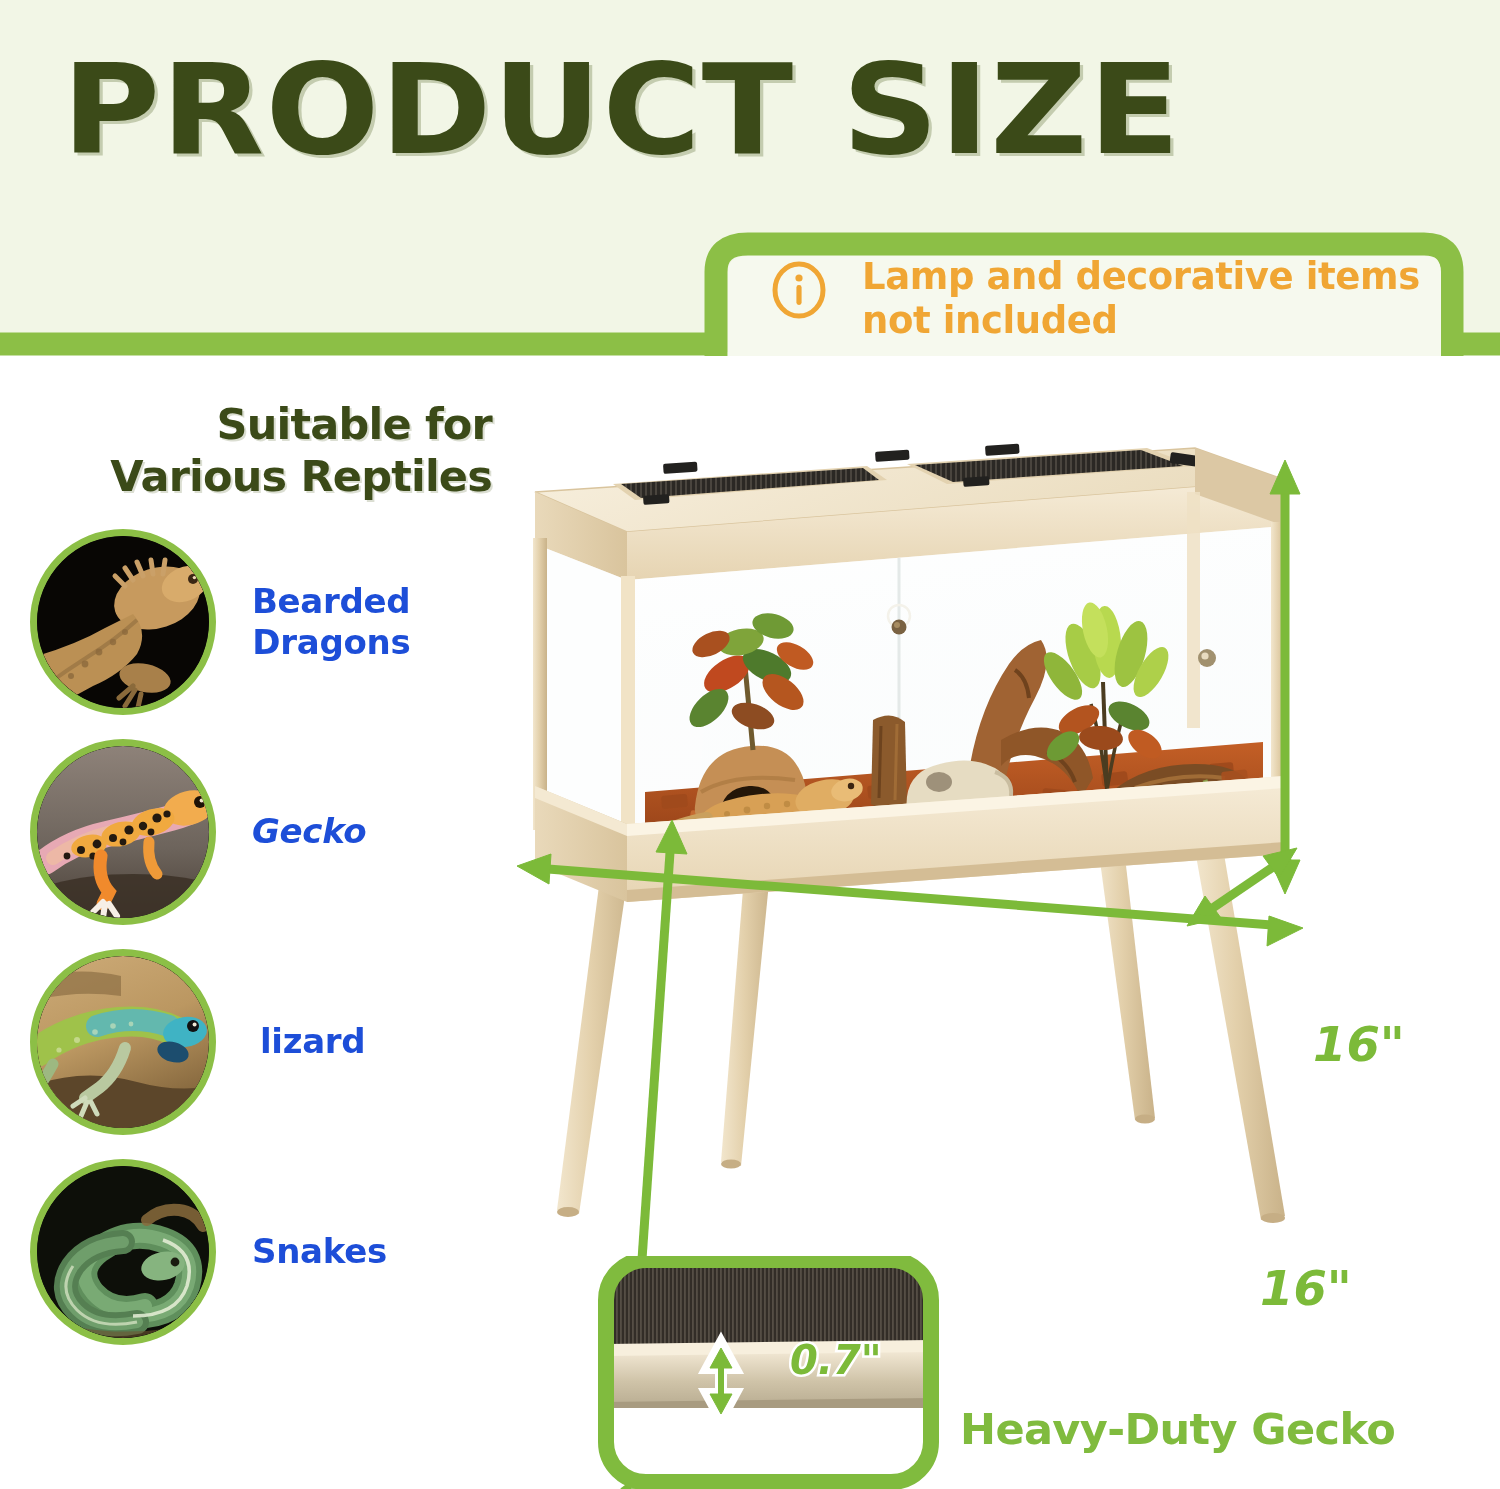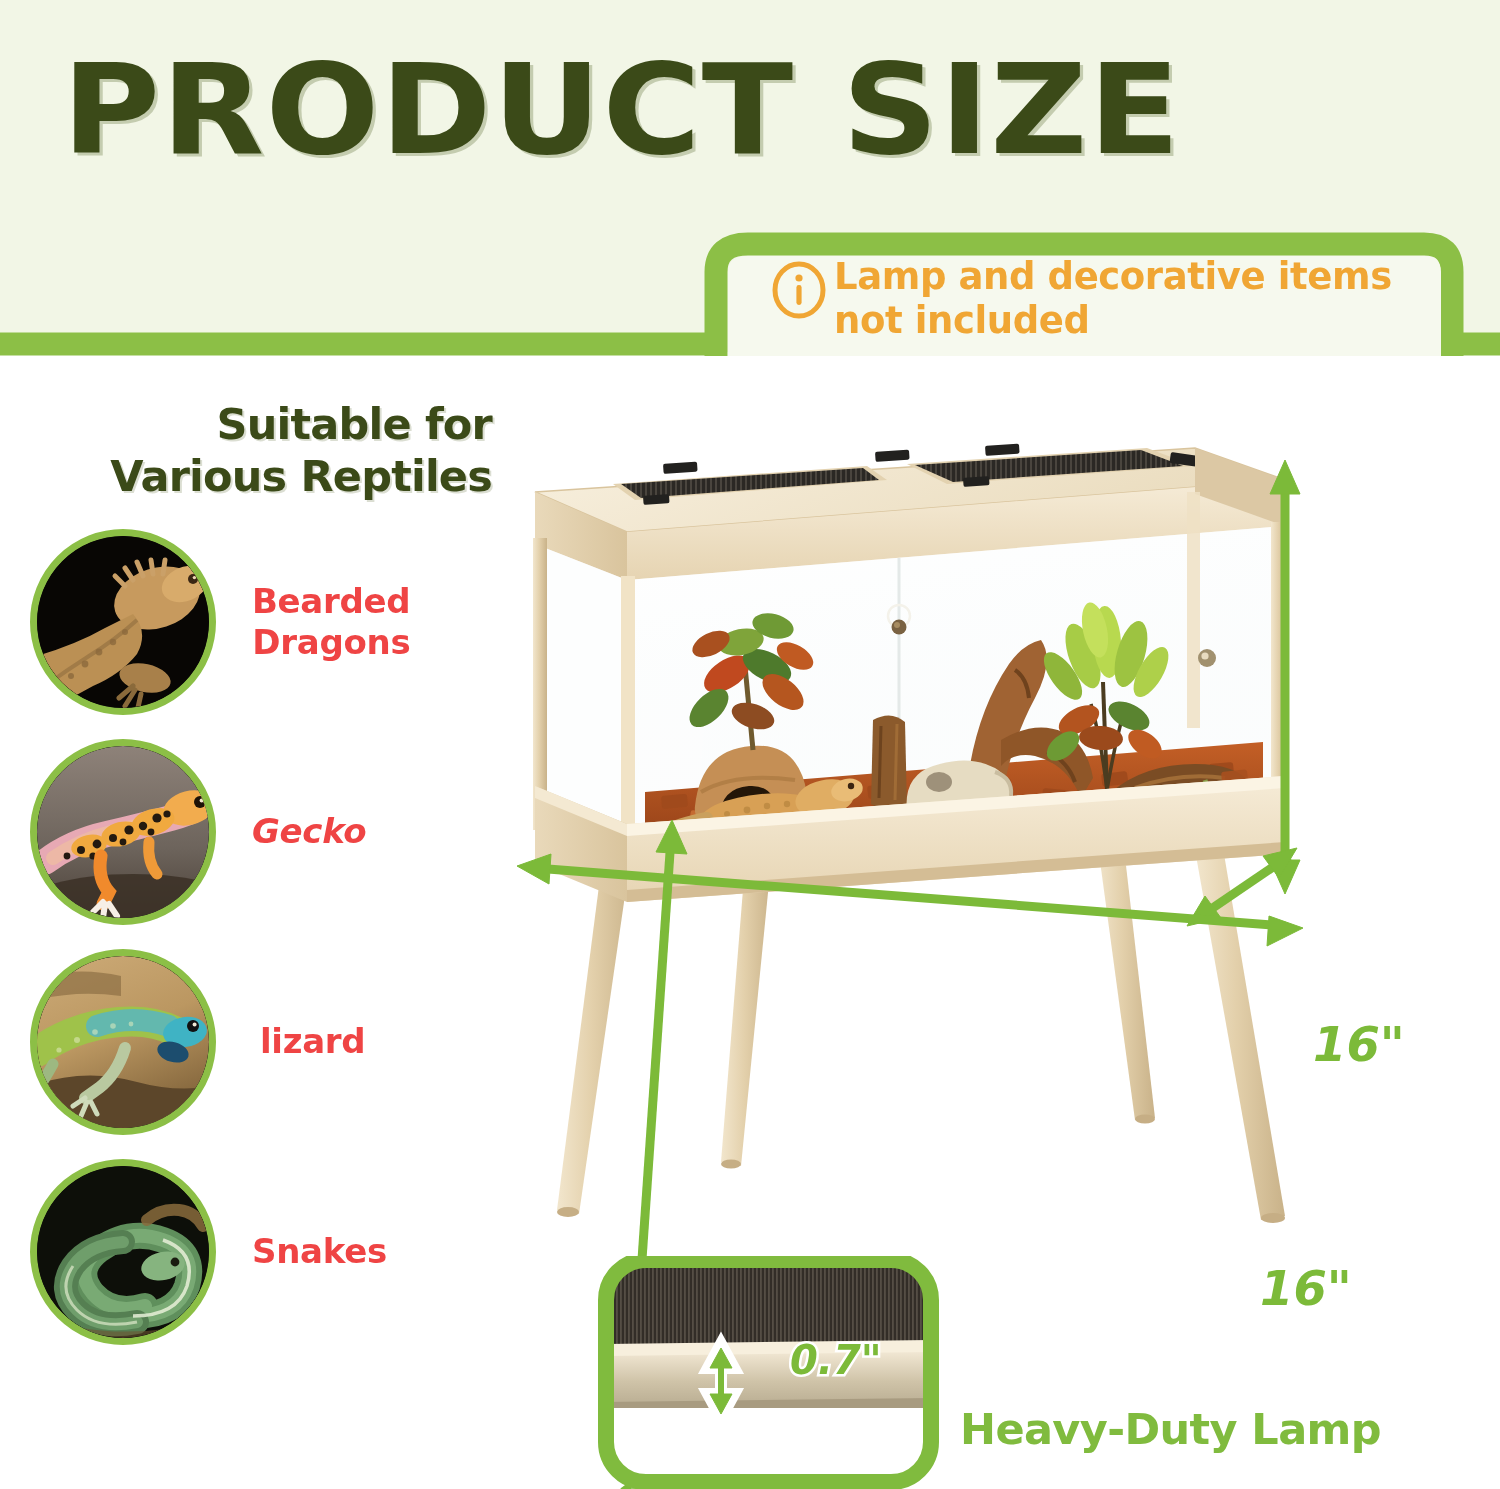--- a/index.html
+++ b/index.html
@@ -43,21 +43,21 @@
     left: 0; top: 228px;
     width: 1500px; height: 128px;
   }
 
   #notice-badge {
     position: absolute;
     left: 742px; top: 243px;
     width: 720px; height: 104px;
     display: flex;
     align-items: flex-start;
-    gap: 6px;
+    gap: 34px;
     padding: 12px 0 0 28px;
   }
   #info-icon {
     flex: 0 0 auto;
     width: 58px; height: 58px;
     margin-top: 6px;
   }
   #notice-text {
     font-size: 37px;
     line-height: 1.18;
@@ -111,21 +111,21 @@
     position: absolute;
     inset: 0;
     border-radius: 50%;
     overflow: hidden;
   }
   .reptile-label {
     margin-left: 36px;
     font-size: 34px;
     line-height: 1.18;
     font-weight: 800;
-    color: #ef4444;
+    color: #1d4ed8;
     font-family: "DejaVu Sans", sans-serif;
     letter-spacing: -0.3px;
     white-space: pre-line;
   }
 
   
   #terrarium-scene {
     position: absolute;
     left: 495px; top: 420px;
     width: 1000px; height: 1069px;
@@ -640,13 +640,13 @@
       <g stroke="#7cba39" fill="#7cba39">
         <line x1="125" y1="104" x2="125" y2="146" stroke-width="6"></line>
         <path d="M125,92 L114,112 L136,112 Z"></path>
         <path d="M125,158 L114,138 L136,138 Z"></path>
       </g>
     </g>
   </svg>
 </div>
 
 <div id="thickness-label">0.7"</div>
-<div id="board-caption">Heavy-Duty Lamp</div>
+<div id="board-caption">Heavy-Duty Gecko</div>
 
 </body></html>

